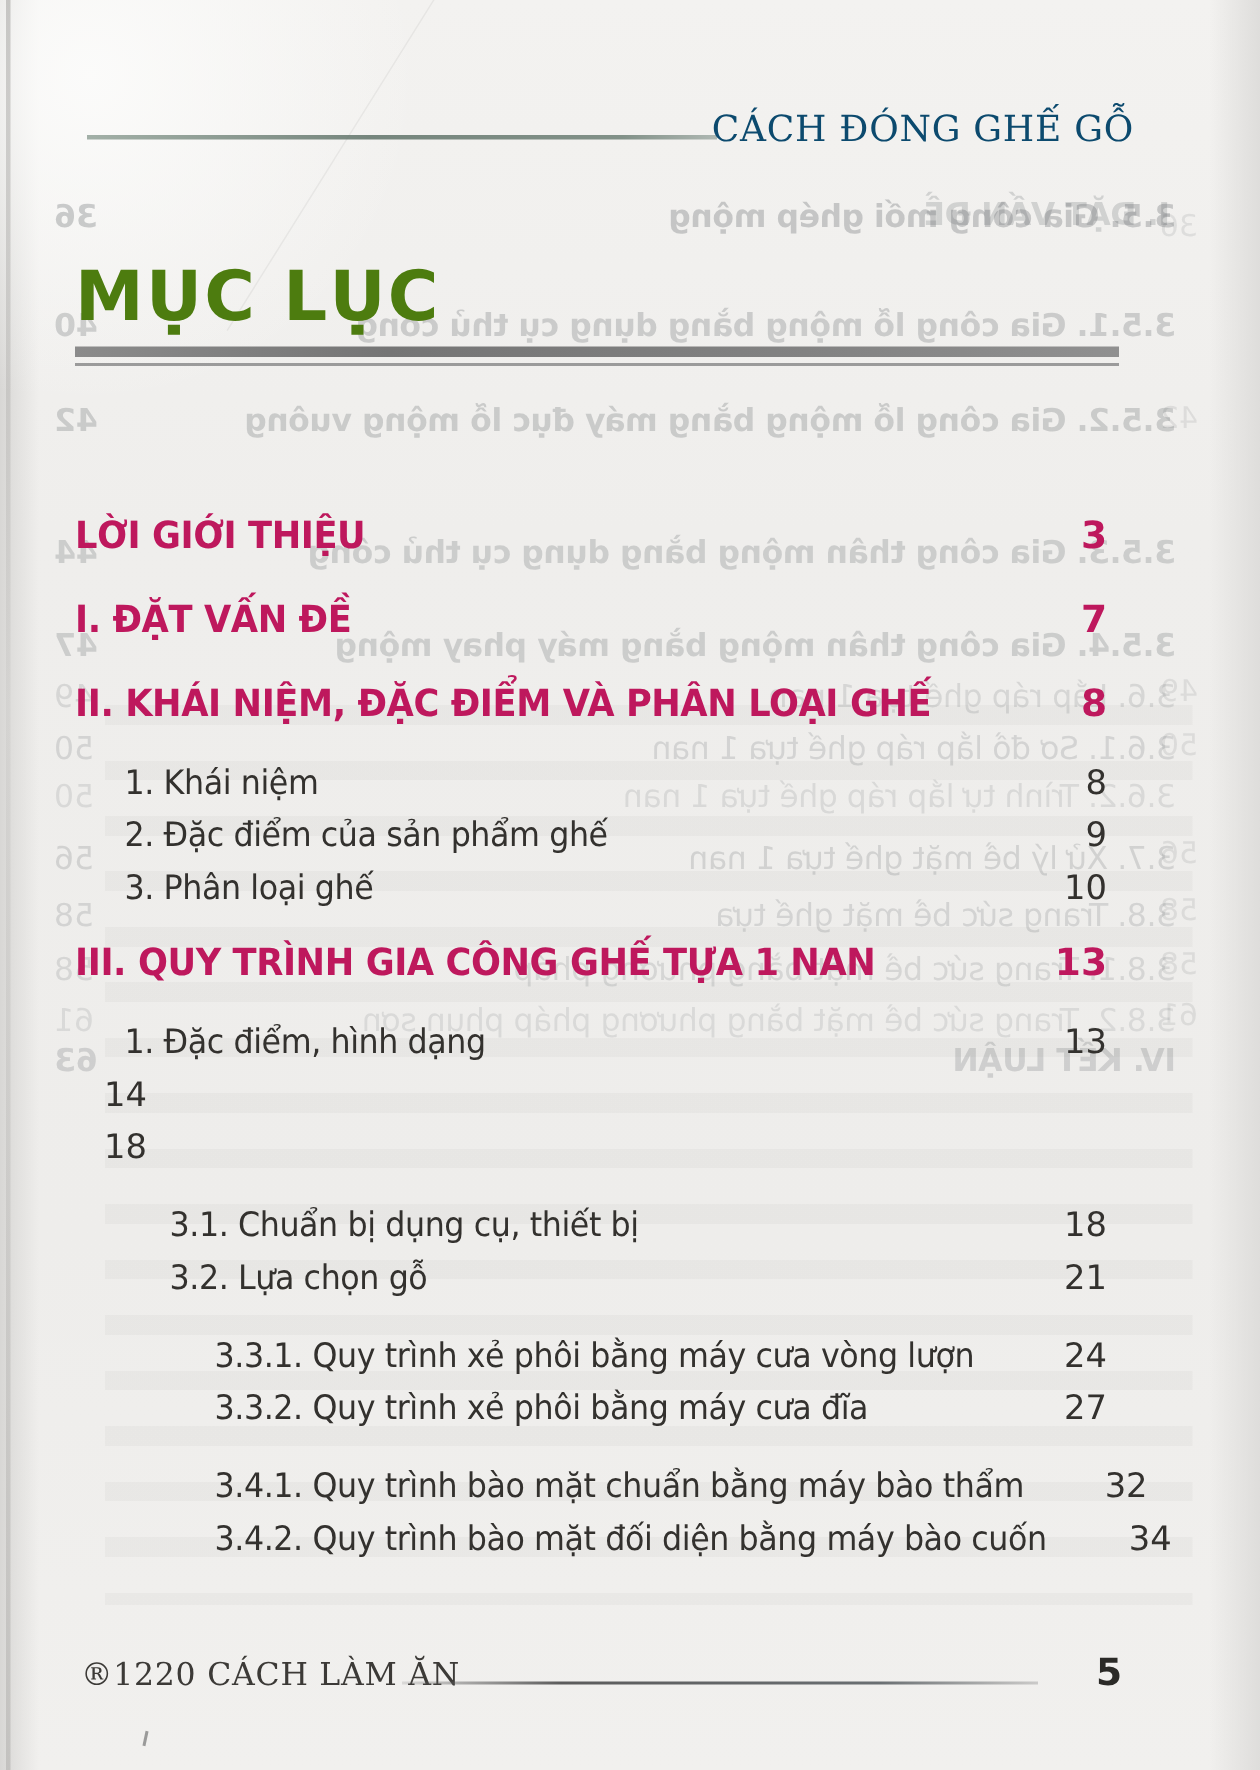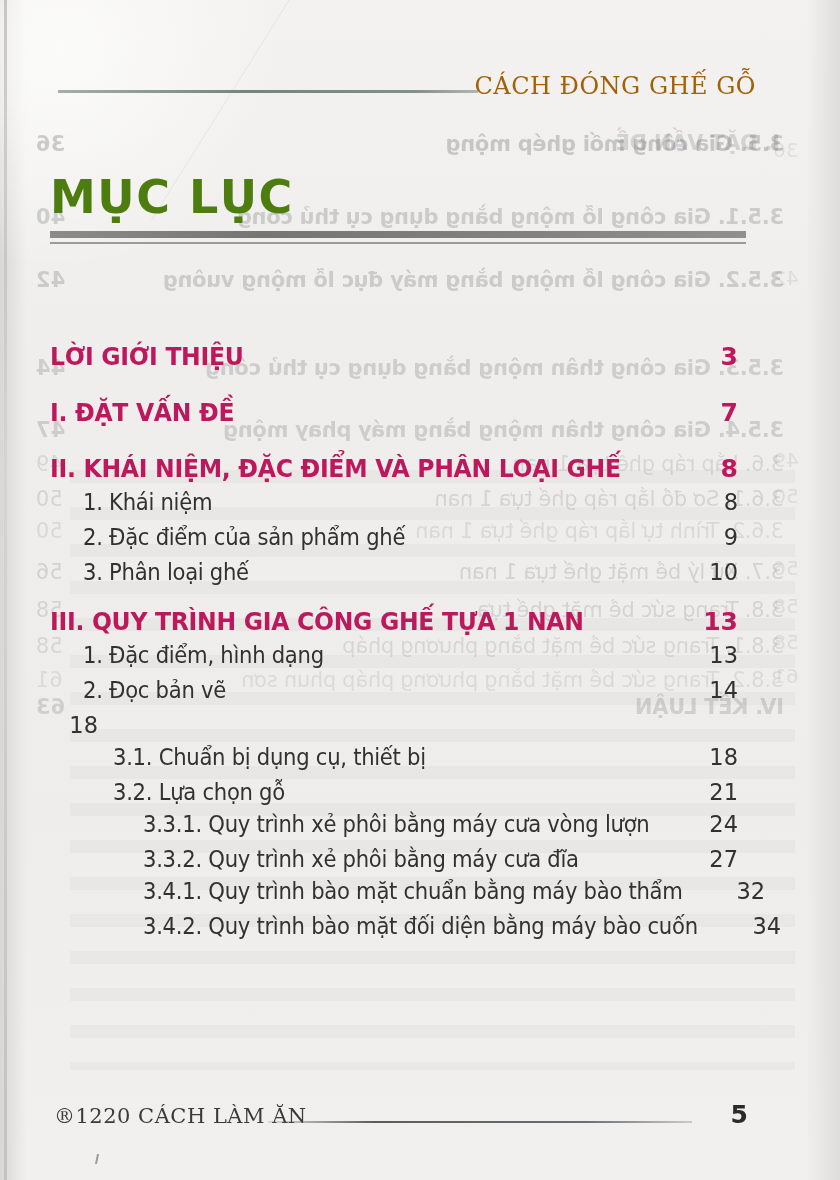--- a/index.html
+++ b/index.html
@@ -27,41 +27,41 @@
       rgba(105,105,100,.05) 0px, rgba(105,105,100,.05) 13px,
       rgba(105,105,100,0) 13px, rgba(105,105,100,0) 37px);
   }
   
   .header-rule{position:absolute;left:58px;top:90px;width:420px;height:3px;
     background:linear-gradient(90deg,#93a399,#5f7268 45%,#6e8076 85%,#a3aéa8);
     background:linear-gradient(90deg,#93a399,#5f7268 45%,#6e8076 85%,#a3aea8);
     opacity:.85;}
   .header-title{position:absolute;right:84px;top:72px;
     font-family:"DejaVu Serif","Liberation Serif",serif;
-    font-size:24px;color:#a16207;letter-spacing:.5px;white-space:nowrap;}
+    font-size:24px;color:#0c4a6e;letter-spacing:.5px;white-space:nowrap;}
   
   .page-title{position:absolute;left:50px;top:170px;
     font-size:46px;font-weight:700;letter-spacing:1.5px;color:#4d7c0f;}
   .title-rules{position:absolute;left:50px;top:231px;width:696px;}
   .title-rules .thick{height:7px;background:linear-gradient(90deg,#8b8b8b,#757575 30%,#828282 70%,#909090);}
   .title-rules .thin{height:2px;margin-top:4px;background:#9b9b9b;}
   
   .toc{position:absolute;left:50px;top:342px;width:688px;color:#33312e;}
   .toc-row{display:flex;justify-content:space-between;align-items:baseline;line-height:28px;font-size:22.5px;}
   .toc-row .lbl{white-space:nowrap;letter-spacing:-.3px;}
   .cond{display:inline-block;transform:scaleX(.94);transform-origin:0 50%;}
   .toc-row .pg{min-width:48px;text-align:right;letter-spacing:0;}
   .toc-row.l0{font-size:25px;font-weight:700;line-height:30px;color:#be185d;}
   .toc-row.l0 .pg{font-weight:700;}
   .toc-row.l1 .lbl{padding-left:33px;}
   .toc-row.l2 .lbl{padding-left:63px;}
   .toc-row.l3 .lbl{padding-left:93px;}
   .gap-none{margin-top:0;}
   .gap-sm{margin-top:7px;}
-  .gap-md{margin-top:4px;}
+  .gap-md{margin-top:24px;}
   .gap-lg{margin-top:21px;}
   .gap-xl{margin-top:26px;}
   
   .bleed-row{position:absolute;display:flex;justify-content:space-between;align-items:baseline;
     transform:scaleX(-1);color:#61666a;font-size:21px;line-height:24px;
     filter:blur(.4px);white-space:nowrap;pointer-events:none;}
   .bleed-row .bl{letter-spacing:-.3px;}
   .ghost-num{position:absolute;width:40px;text-align:center;transform:scaleX(-1);
     color:#585d60;font-size:20px;filter:blur(.4px);pointer-events:none;}
   
@@ -186,21 +186,20 @@
     </div>
     <div class="toc-row l0 gap-lg">
       <span class="lbl"><span class="cond">III. QUY TRÌNH GIA CÔNG GHẾ TỰA 1 NAN</span></span>
       <span class="pg">13</span>
     </div>
     <div class="toc-row l1 gap-md">
       <span class="lbl"><span class="cond">1. Đặc điểm, hình dạng</span></span>
       <span class="pg">13</span>
     </div>
     <div class="toc-row l1 gap-sm">
-      <span class="lbl"><span class="cond">2. Đọc bản vẽ</span></span>
       <span class="pg">14</span>
     </div>
     <div class="toc-row l1 gap-sm">
       <span class="pg">18</span>
     </div>
     <div class="toc-row l2 gap-md">
       <span class="lbl"><span class="cond">3.1. Chuẩn bị dụng cụ, thiết bị</span></span>
       <span class="pg">18</span>
     </div>
     <div class="toc-row l2 gap-sm">

